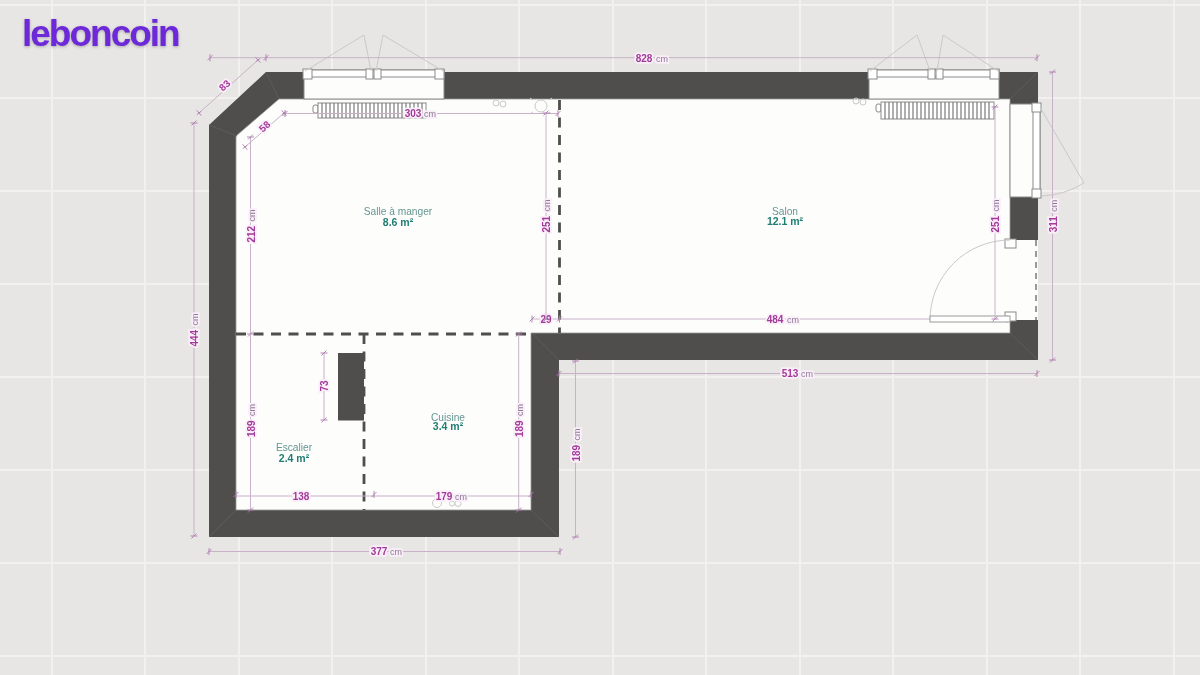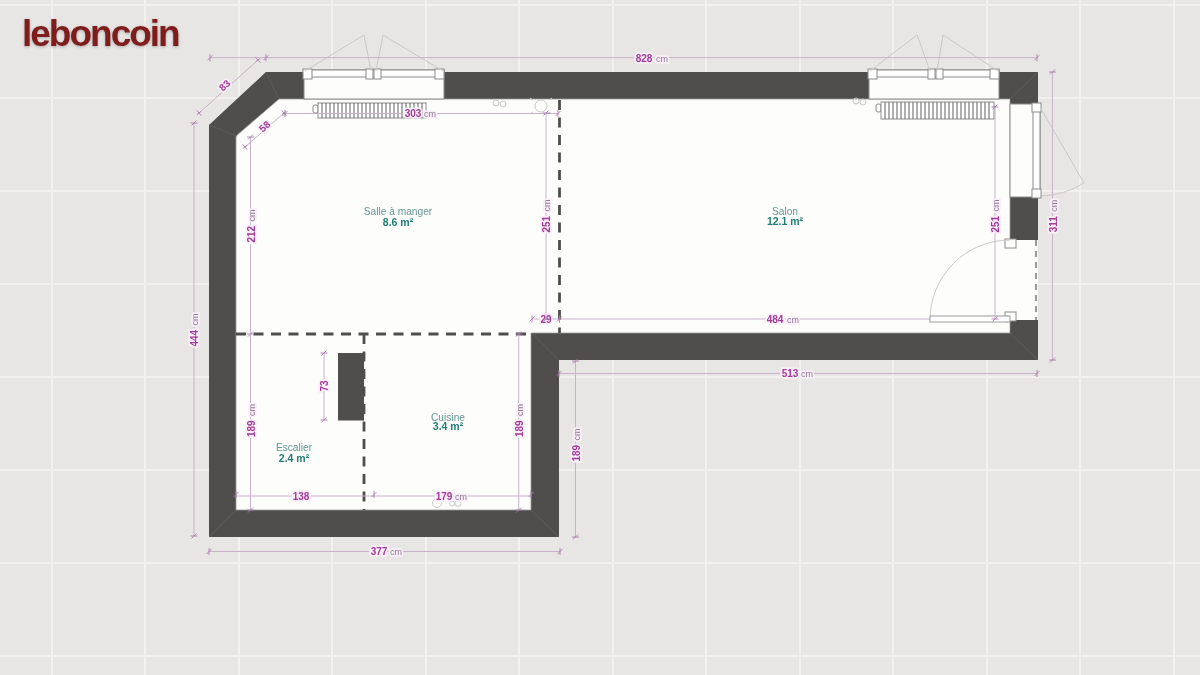--- a/index.html
+++ b/index.html
@@ -5,21 +5,21 @@
   html,body{margin:0;padding:0;}
   body{width:1200px;height:675px;overflow:hidden;font-family:"Liberation Sans",sans-serif;background:#e8e6e4;}
   svg{display:block;}
   .num{font:bold 10px "Liberation Sans",sans-serif;fill:#a23a9a;}
   .cm{font:9px "Liberation Sans",sans-serif;fill:#8e7a96;}
   .dim{stroke:#c7b2c7;stroke-width:1;fill:none;}
   .tick{stroke:#ad7cae;stroke-width:0.9;fill:none;}
   .rname{font:10.2px "Liberation Sans",sans-serif;fill:#649691;}
   .rval{font:bold 10.5px "Liberation Sans",sans-serif;fill:#1f7e72;}
   .fix{stroke:#c9c9c9;stroke-width:1;fill:none;}
-  .logo{position:absolute;left:22px;top:13px;font:bold 37px "Liberation Sans",sans-serif;color:#7f1d1d;letter-spacing:-2px;text-shadow:0 1px 3px rgba(110,110,110,0.5);text-align:right;}
+  .logo{position:absolute;left:22px;top:13px;font:bold 37px "Liberation Sans",sans-serif;color:#6d28d9;letter-spacing:-2px;text-shadow:0 1px 3px rgba(110,110,110,0.5);text-align:right;}
 </style>
 </head>
 <body>
 <svg width="1200" height="675" viewBox="0 0 1200 675">
 
   <rect x="0" y="0" width="1200" height="675" fill="#e8e6e4"></rect>
 
   <path d="M52,0V675 M145,0V675 M239,0V675 M332,0V675 M426,0V675 M519,0V675 M613,0V675 M706,0V675 M800,0V675 M893,0V675 M987,0V675 M1080,0V675 M1174,0V675 M0,5H1200 M0,98H1200 M0,191H1200 M0,284H1200 M0,377H1200 M0,470H1200 M0,563H1200 M0,656H1200" stroke="#f2f1ef" stroke-width="2" fill="none"></path>
 
   <path d="M266,72 L1038,72 L1038,360 L559,360 L559,537 L209,537 L209,125 Z" fill="#4f4e4d"></path>

